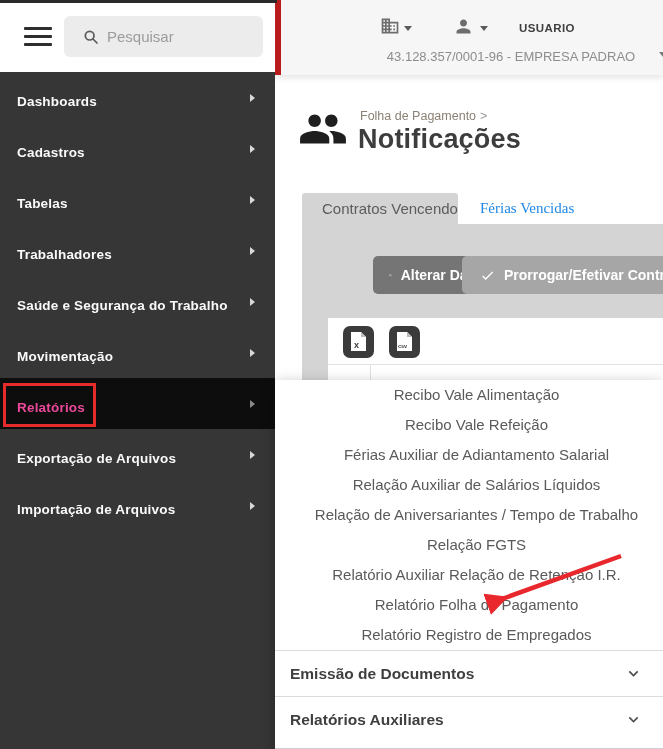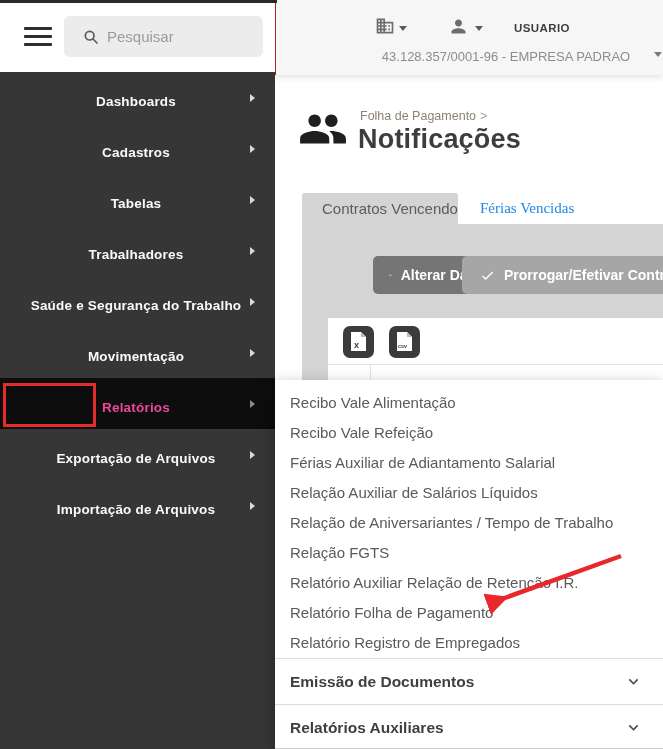--- a/index.html
+++ b/index.html
@@ -11,32 +11,32 @@
   .top-strip { position:absolute; left:0; top:0; width:277px; height:3px; background:#2a2a2a; z-index:5; }
   .topleft { position:absolute; left:0; top:0; width:275px; height:72px; background:#fff; z-index:4; }
   .hamburger { position:absolute; left:24px; top:27px; width:28px; height:19px; cursor:pointer; }
   .hamburger span { display:block; width:28px; height:3.4px; background:#2e2e2e; border-radius:1px; margin-bottom:4.4px; }
   .search-box { position:absolute; left:64px; top:16px; width:199px; height:41px; background:#ececec; border-radius:6px; display:flex; align-items:center; padding-left:19px; }
   .search-box svg { flex:0 0 auto; margin-right:8px; }
   .search-box input { border:none; outline:none; background:transparent; font-family:"Liberation Sans",sans-serif; font-size:15px; color:#444; width:140px; }
   .search-box input::placeholder { color:#9b9b9b; }
 
   .sidebar { position:absolute; left:0; top:72px; width:275px; height:677px; background:#363636; z-index:4; }
-  .side-item { position:relative; height:51px; display:flex; align-items:center; padding:8px 20px 0 17px; cursor:pointer;justify-content:center; }
+  .side-item { position:relative; height:51px; display:flex; align-items:center; padding:8px 20px 0 17px; cursor:pointer; }
   .side-item .lbl { color:#fafafa; font-size:13.5px; font-weight:bold; letter-spacing:.2px; }
   .side-item .caret-r { position:absolute; right:20px; top:50%; margin-top:-4px; width:0; height:0;
       border-left:5px solid #d9d9d9; border-top:4px solid transparent; border-bottom:4px solid transparent; }
   .side-item.active { background:#0d0d0d; }
   .side-item.active .lbl { color:#ec4899; }
   .side-item.active .caret-r { border-left-color:#8a8a8a; }
   .red-box { position:absolute; left:3px; top:383px; width:93px; height:44px; border:3px solid #e62b2b; z-index:30; pointer-events:none; }
 
   
   .main { position:absolute; left:275px; top:0; width:388px; height:749px; background:#fff; }
-  .hdr { position:absolute; left:0; top:0; width:100%; height:75px; background:#f6f6f6; border-left:1px solid #b91c1c; box-shadow:0 3px 6px rgba(0,0,0,.10); z-index:2; }
+  .hdr { position:absolute; left:0; top:0; width:100%; height:75px; background:#f6f6f6; border-left:6px solid #b91c1c; box-shadow:0 3px 6px rgba(0,0,0,.10); z-index:2; }
   .hdr .ico { position:absolute; top:16px; }
   .ico-building { left:99px; }
   .ico-person { left:172px; }
   .caret-d { position:absolute; width:0; height:0; border-top:5px solid #5a5a5a; border-left:4.5px solid transparent; border-right:4.5px solid transparent; cursor:pointer; }
   .caret-d.c1 { left:123px; top:26px; }
   .caret-d.c2 { left:199px; top:26px; }
   .caret-d.c3 { left:378px; top:52px; border-top-color:#7a7a7a; }
   .user-label { position:absolute; left:238px; top:22px; font-size:11.5px; font-weight:bold; color:#3f3f3f; letter-spacing:.4px; }
   .company { position:absolute; left:100px; top:49px; width:260px; text-align:center; font-size:13px; color:#8d8d8d; cursor:pointer; white-space:nowrap; }
 
@@ -64,21 +64,21 @@
   .exp-btn.csv { left:61px; }
   .exp-btn .letter { position:absolute; left:9px; bottom:8px; color:#3b3b3b; font-weight:bold; }
   .exp-btn.excel .letter { font-size:9px; left:11px; }
   .exp-btn.csv .letter { font-size:5.5px; left:9px; bottom:9px; }
   .table-top { position:absolute; left:0; top:46px; width:100%; border-top:1px solid #e2e2e2; height:20px; }
   .table-vline { position:absolute; left:42px; top:0; width:1px; height:20px; background:#e2e2e2; }
 
   
   .flyout { position:absolute; left:275px; top:380px; width:388px; height:369px; background:#fff;
       box-shadow:0 4px 14px rgba(0,0,0,.30); z-index:20; border-bottom:1px solid #cfcfcf; }
-  .flyout .m-list { padding-top:8px; }
+  .flyout .m-list { padding-top:0;text-align:center; }
   .m-item { height:30px; line-height:30px; padding-left:15px; font-size:15px; color:#5a5a5a; cursor:pointer; white-space:nowrap; }
   .m-section { height:46px; display:flex; align-items:center; justify-content:space-between; padding:0 20px 0 15px;
       border-top:1px solid #dcdcdc; cursor:pointer; }
   .m-section .s-lbl { font-size:15.5px; font-weight:bold; color:#3f3f3f; }
 
   .anno-arrow { position:absolute; left:0; top:0; z-index:40; pointer-events:none; }
 </style>
 </head>
 <body>
 

